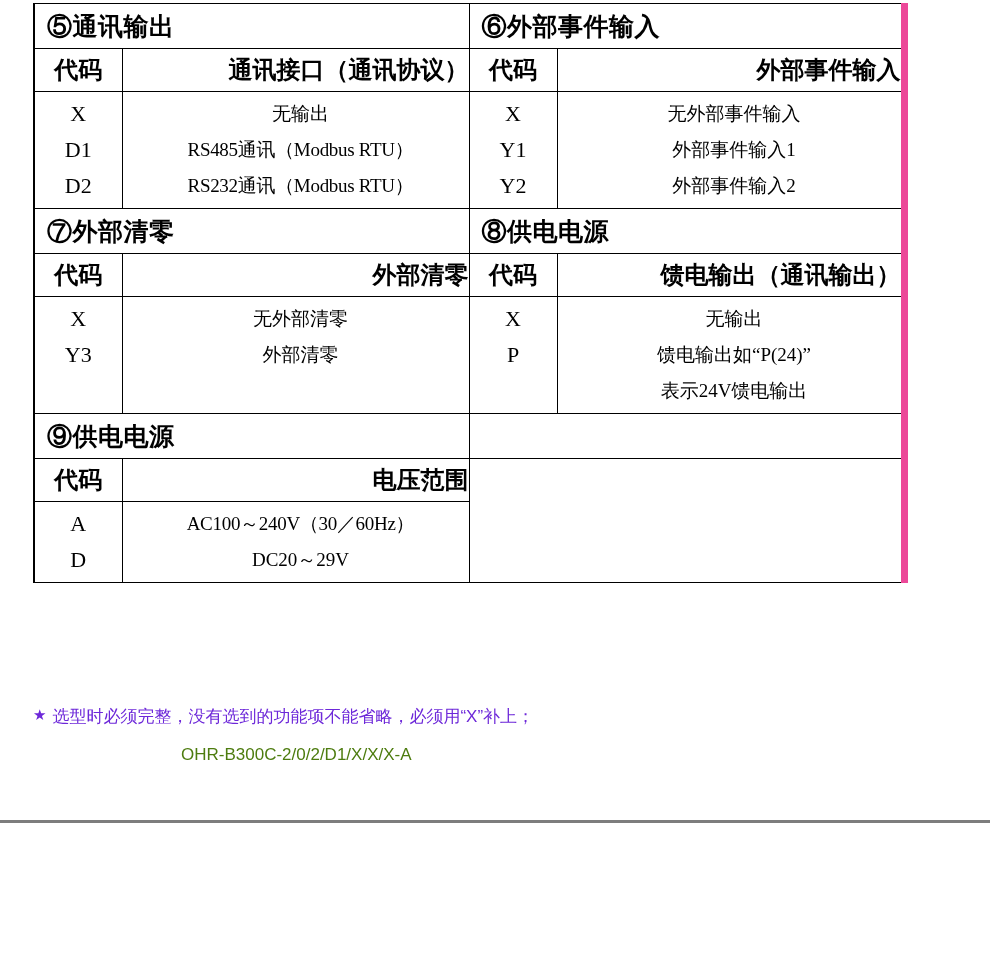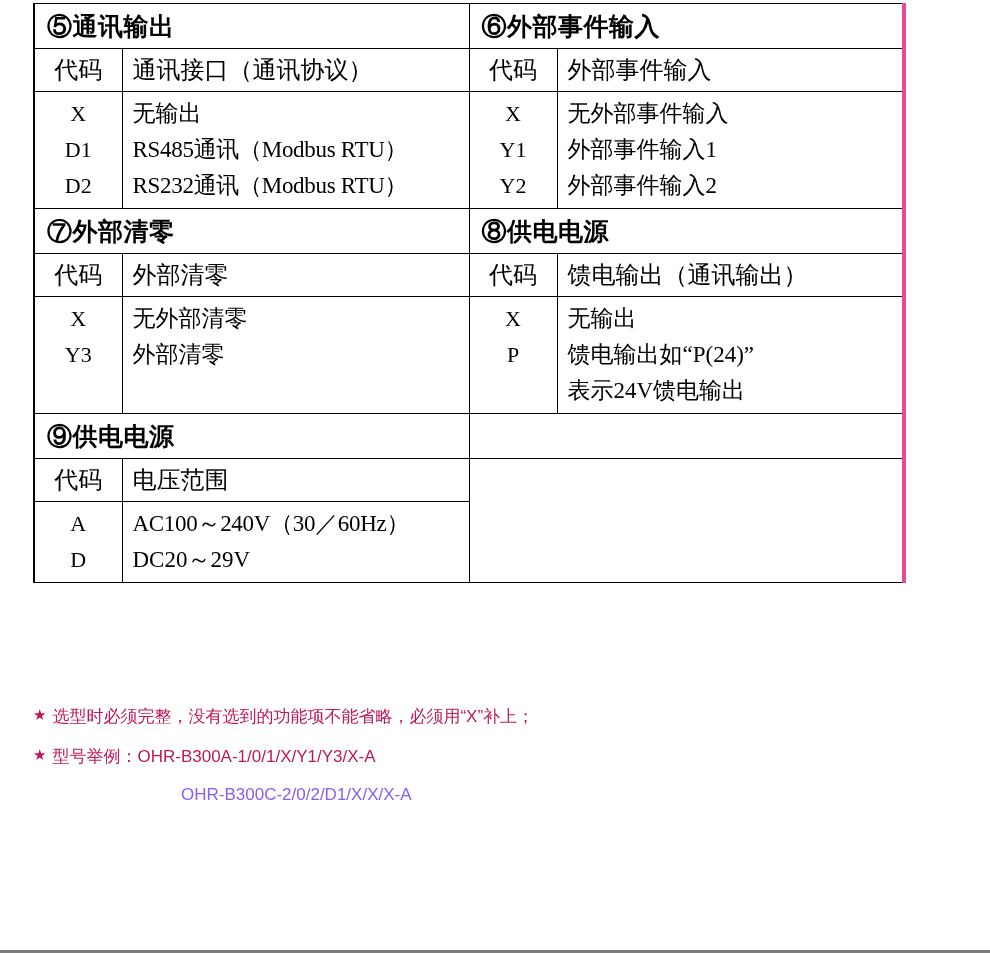--- a/index.html
+++ b/index.html
@@ -12,78 +12,78 @@
     height: 953px;
     font-family: "Liberation Sans", sans-serif;
     color: #000000;
     position: relative;
     overflow: hidden;
   }
 
   .page {
     position: relative;
     width: 990px;
-    height: 953px;
+    height: 823px;
   }
 
   
   .spec-table {
     position: absolute;
     left: 33px;
     top: 3px;
     width: 870px;
     border-collapse: collapse;
     table-layout: fixed;
   }
   .spec-table td {
     border: 1px solid #000000;
     padding: 0;
     vertical-align: middle;
     font-family: "Liberation Serif", serif;
   }
   .spec-table .outer-l { border-left: 2px solid #000; }
-  .spec-table .outer-r { border-right: 4px solid #ec4899; }
+  .spec-table .outer-r { border-right: 7px solid #ec4899; }
 
   
   .sec-head {
     height: 44px;
     font-size: 25px;
     font-weight: bold;
     padding-left: 12px !important;
     letter-spacing: 0.5px;
     font-family: "Liberation Serif", serif;
   }
   .sec-head .circ {
     font-weight: bold;
   }
 
   
   .col-head {
     height: 42px;
     font-size: 24px;
-    font-weight: normal;
+    font-weight: bold;
     text-align: center;
     font-family: "Liberation Serif", serif;
   }
   .col-head.left-pad {
-    text-align: left;
+    text-align: right;
     padding-left: 10px !important;
   }
 
   
   .code-cell {
     text-align: center;
     font-size: 22px;
     line-height: 36px;
     padding: 4px 0 !important;
     font-family: "Liberation Serif", serif;
   }
   .desc-cell {
-    text-align: left;
-    font-size: 23px;
+    text-align: center;
+    font-size: 19px;
     line-height: 36px;
     padding: 4px 0 4px 10px !important;
     font-family: "Liberation Serif", serif;
   }
   .code-cell div, .desc-cell div {
     white-space: nowrap;
   }
   .desc-cell .tight {
     letter-spacing: -0.3px;
   }
@@ -94,34 +94,34 @@
     position: absolute;
     left: 33px;
     top: 700px;
     width: 930px;
   }
   .note-line {
     font-size: 17px;
     line-height: 30px;
     margin-bottom: 8px;
     font-family: "Liberation Sans", sans-serif;
-    color: #be185d;
+    color: #6d28d9;
     white-space: nowrap;
   }
   .note-star {
     font-size: 15px;
     margin-right: 6px;
     vertical-align: 2px;
   }
   .example-2 {
     font-size: 17px;
     line-height: 30px;
     margin-left: 148px;
     font-family: "Liberation Sans", sans-serif;
-    color: #8b5cf6;
+    color: #4d7c0f;
     white-space: nowrap;
   }
 
   .footer-rule {
     position: absolute;
     left: 0;
     bottom: 0;
     width: 990px;
     height: 3px;
     background: #7d7d7d;
@@ -242,20 +242,17 @@
           <div>DC20～29V</div>
         </td>
       </tr>
     </tbody>
   </table>
 
   <div class="notes">
     <div class="note-line">
       <span class="note-star">★</span><span>选型时必须完整，没有选到的功能项不能省略，必须用“X”补上；</span>
     </div>
-    <div class="note-line">
-      <span class="note-star">★</span><span>型号举例：</span><span>OHR-B300A-1/0/1/X/Y1/Y3/X-A</span>
-    </div>
     <div class="example-2">OHR-B300C-2/0/2/D1/X/X/X-A</div>
   </div>
 
   <div class="footer-rule"></div>
 </div>
 
 </body></html>

